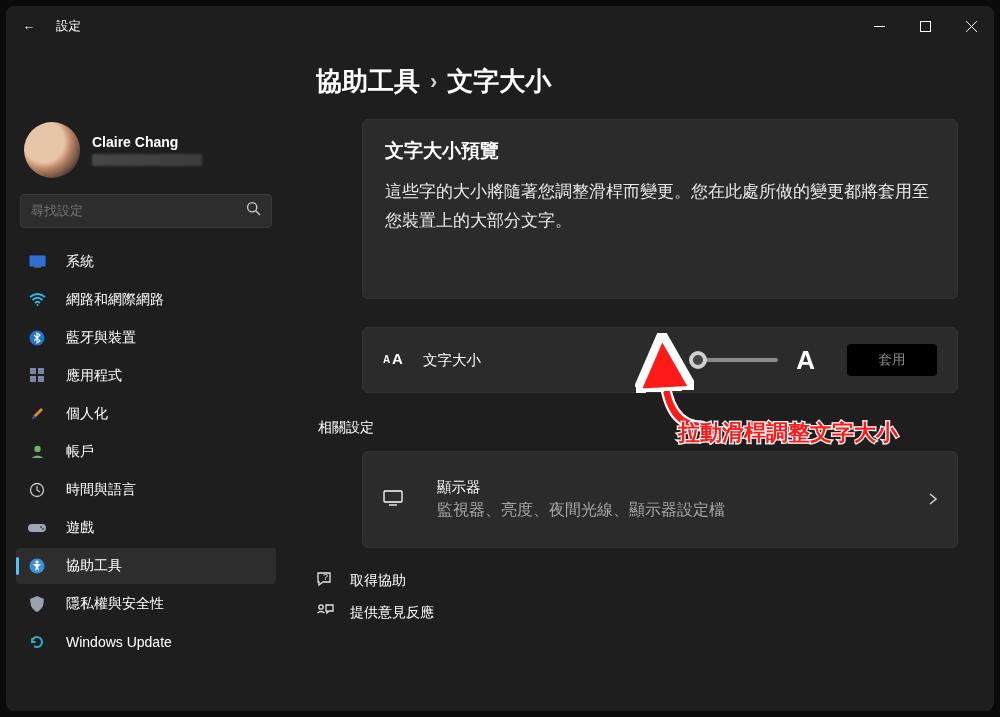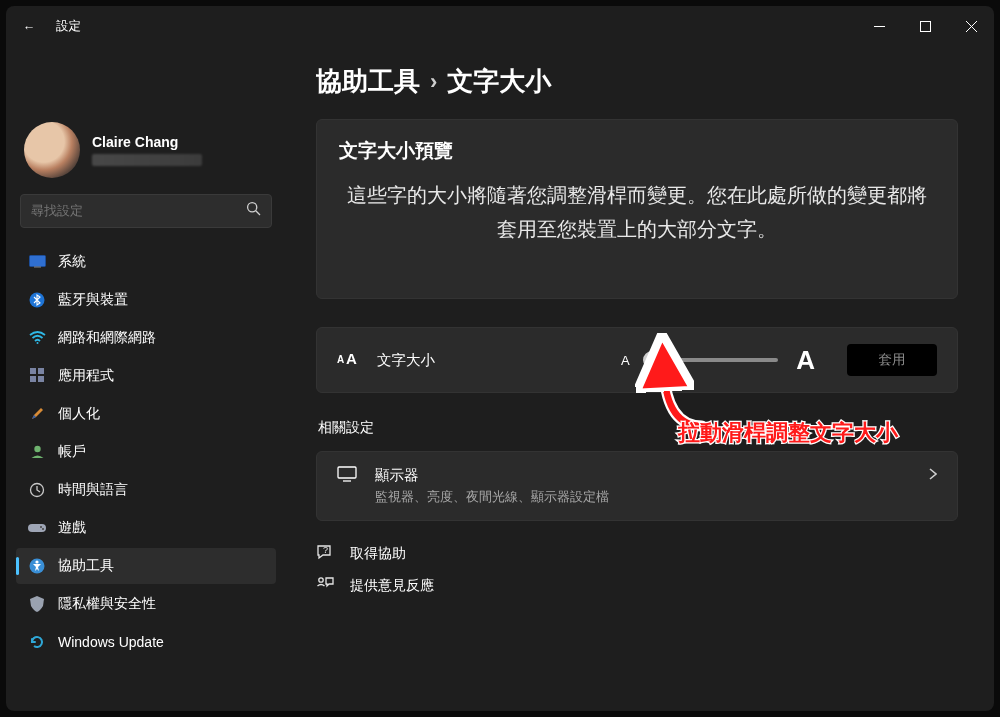--- a/index.html
+++ b/index.html
@@ -32,45 +32,45 @@
   .content { flex:1; display:flex; overflow:hidden; }
   .sidebar { width: 280px; padding: 12px 10px 0 10px; display:flex; flex-direction:column;justify-content:center; }
   .profile { display:flex; align-items:center; gap:12px; padding: 12px 8px 16px 8px; }
   .avatar { width:56px; height:56px; border-radius:50%; background: radial-gradient(circle at 35% 35%, #e7c6a8 0 40%, #b98061 55%, #5a463c 75%, #2a2522 100%); }
   .profile-text .name { font-size:14px; font-weight:600; }
   .profile-text .sub { height:12px; width:110px; background:linear-gradient(90deg,#6b6b6b,#555); border-radius:2px; margin-top:4px; filter: blur(1px); opacity:.55; }
   .search { margin: 0 4px 10px 4px; height:34px; background:#2d2d2d; border:1px solid #3a3a3a; border-radius:4px; display:flex; align-items:center; padding:0 10px; }
   .search input { flex:1; background:transparent; border:none; outline:none; color:#cfcfcf; font-size:13px; }
   .search .icon { color:#cfcfcf; }
   .nav { margin-top:6px; display:flex; flex-direction:column; gap:2px; }
-  .nav-item { display:flex; align-items:center; gap:12px; height:36px; padding:0 12px; border-radius:4px; cursor:pointer; font-size:14px; position:relative; }
+  .nav-item { display:flex; align-items:center; gap:20px; height:36px; padding:0 12px; border-radius:4px; cursor:pointer; font-size:14px; position:relative; }
   .nav-item.active { background:#2d2d2d; }
   .nav-item.active::before { content:""; position:absolute; left:0; top:9px; bottom:9px; width:3px; background:#4cc2ff; border-radius:2px; }
   .nav-icon { width:18px; height:18px; display:flex; align-items:center; justify-content:center; }
   .main { flex:1; padding: 18px 36px 0 30px; overflow-y:auto; }
   .breadcrumb { font-size:26px; font-weight:600; display:flex; align-items:center; gap:10px; margin-bottom:20px; }
   .breadcrumb .chev { font-size:22px; color:#cfcfcf; }
-  .card { background:#2b2b2b; border:1px solid #333; border-radius:6px; padding:18px 22px; }
+  .card { background:#2b2b2b; border:1px solid #333; border-radius:6px; padding:18px 22px;margin-left:46px; }
   .preview-card .ptitle { font-size:19px; font-weight:600; margin-bottom:14px; }
-  .preview-card .pdesc { font-size:20px; color:#e8e8e8; line-height:1.7;text-align:center; }
+  .preview-card .pdesc { font-size:17px; color:#e8e8e8; line-height:1.7; }
   .preview-card { height:180px; }
   .slider-card { margin-top:28px; display:flex; align-items:center; gap:18px; padding:16px 20px; }
   .slider-card .lead-icon { width:22px; }
   .slider-card .lbl { font-size:14.5px; flex:0 0 auto; }
   .slider-card .gap1 { flex:0 0 150px; }
   .slider-card .a-small { font-size:13px; }
   .slider-card .a-large { font-size:26px; font-weight:600; }
   .slider-track { flex:1; height:4px; background:#8a8a8a; border-radius:2px; position:relative; cursor:pointer; }
   .slider-thumb { position:absolute; left:4px; top:50%; transform:translate(-50%,-50%); width:18px; height:18px; border-radius:50%; background:#454545; border:4px solid #cfcfcf; }
   .apply-btn { width:90px; height:32px; background:#000000; border-radius:4px; display:flex; align-items:center; justify-content:center; font-size:13.5px; color:#8a8a8a; margin-left:14px; }
   .section-title { font-size:14px; margin:26px 0 14px 2px; }
-  .related-card { display:flex; padding:14px 20px; gap:16px; cursor:pointer; }
+  .related-card { display:flex; align-items:center; padding:26px 20px; gap:32px; cursor:pointer; }
   .related-card .r-icon { width:22px; }
   .related-card .r-text .r-title { font-size:14.5px; }
-  .related-card .r-text .r-sub { font-size:13px; color:#a8a8a8; margin-top:3px; }
+  .related-card .r-text .r-sub { font-size:16px; color:#a8a8a8; margin-top:3px; }
   .related-card .spacer { flex:1; }
   .related-card .chev { color:#cfcfcf; }
   .help-links { margin-top:22px; display:flex; flex-direction:column; gap:12px; font-size:14px; }
   .help-links .hl { display:flex; align-items:center; gap:14px; cursor:pointer; }
   .help-links .hl .hicon { width:20px; }
   
   .annotation { position:absolute; left:632px; top:358px; pointer-events:none; }
   .annotation svg { overflow:visible; }
   .annotation-text { position:absolute; left:678px; top:418px; font-size:22px; font-weight:700; color:#ff1a1a; -webkit-text-stroke:2.5px #ffffff; paint-order:stroke fill; pointer-events:none; white-space:nowrap; }
 </style>
@@ -123,37 +123,37 @@
           <span class="nav-icon">
               <svg width="17" height="13">
                 <rect x="0.5" y="0.5" width="16" height="11" rx="1" fill="#2f6fd1" stroke="#1c4d98"></rect>
                 <rect x="5" y="11.5" width="7" height="1" fill="#888"></rect>
               </svg>
             </span>
           <span>系統</span>
         </div>
         <div class="nav-item">
           <span class="nav-icon">
-              <svg width="16" height="16">
-                <circle cx="8" cy="8" r="7.5" fill="#1e74d6"></circle>
-                <path d="M5 5 L11 11 L8 13 L8 3 L11 5 L5 11" stroke="#fff" stroke-width="1.1" fill="none"></path>
-              </svg>
-            </span>
-          <span>藍牙與裝置</span>
-        </div>
-        <div class="nav-item">
-          <span class="nav-icon">
               <svg width="17" height="13" viewBox="0 0 17 13" fill="none" stroke="#2fb8e6" stroke-width="1.8">
                 <path d="M1 4 Q8.5 -2 16 4"></path>
                 <path d="M3.5 7 Q8.5 2.5 13.5 7"></path>
                 <path d="M6 10 Q8.5 7.5 11 10"></path>
                 <circle cx="8.5" cy="12" r="1" fill="#2fb8e6" stroke="none"></circle>
               </svg>
             </span>
           <span>網路和網際網路</span>
+        </div>
+        <div class="nav-item">
+          <span class="nav-icon">
+              <svg width="16" height="16">
+                <circle cx="8" cy="8" r="7.5" fill="#1e74d6"></circle>
+                <path d="M5 5 L11 11 L8 13 L8 3 L11 5 L5 11" stroke="#fff" stroke-width="1.1" fill="none"></path>
+              </svg>
+            </span>
+          <span>藍牙與裝置</span>
         </div>
         <div class="nav-item">
           <span class="nav-icon">
               <svg width="15" height="15">
                 <rect x="0" y="0" width="6" height="6" fill="#7a84a3"></rect>
                 <rect x="8" y="0" width="6" height="6" fill="#7a84a3"></rect>
                 <rect x="0" y="8" width="6" height="6" fill="#7a84a3"></rect>
                 <rect x="8" y="8" width="6" height="6" fill="#7a84a3"></rect>
               </svg>
             </span>

